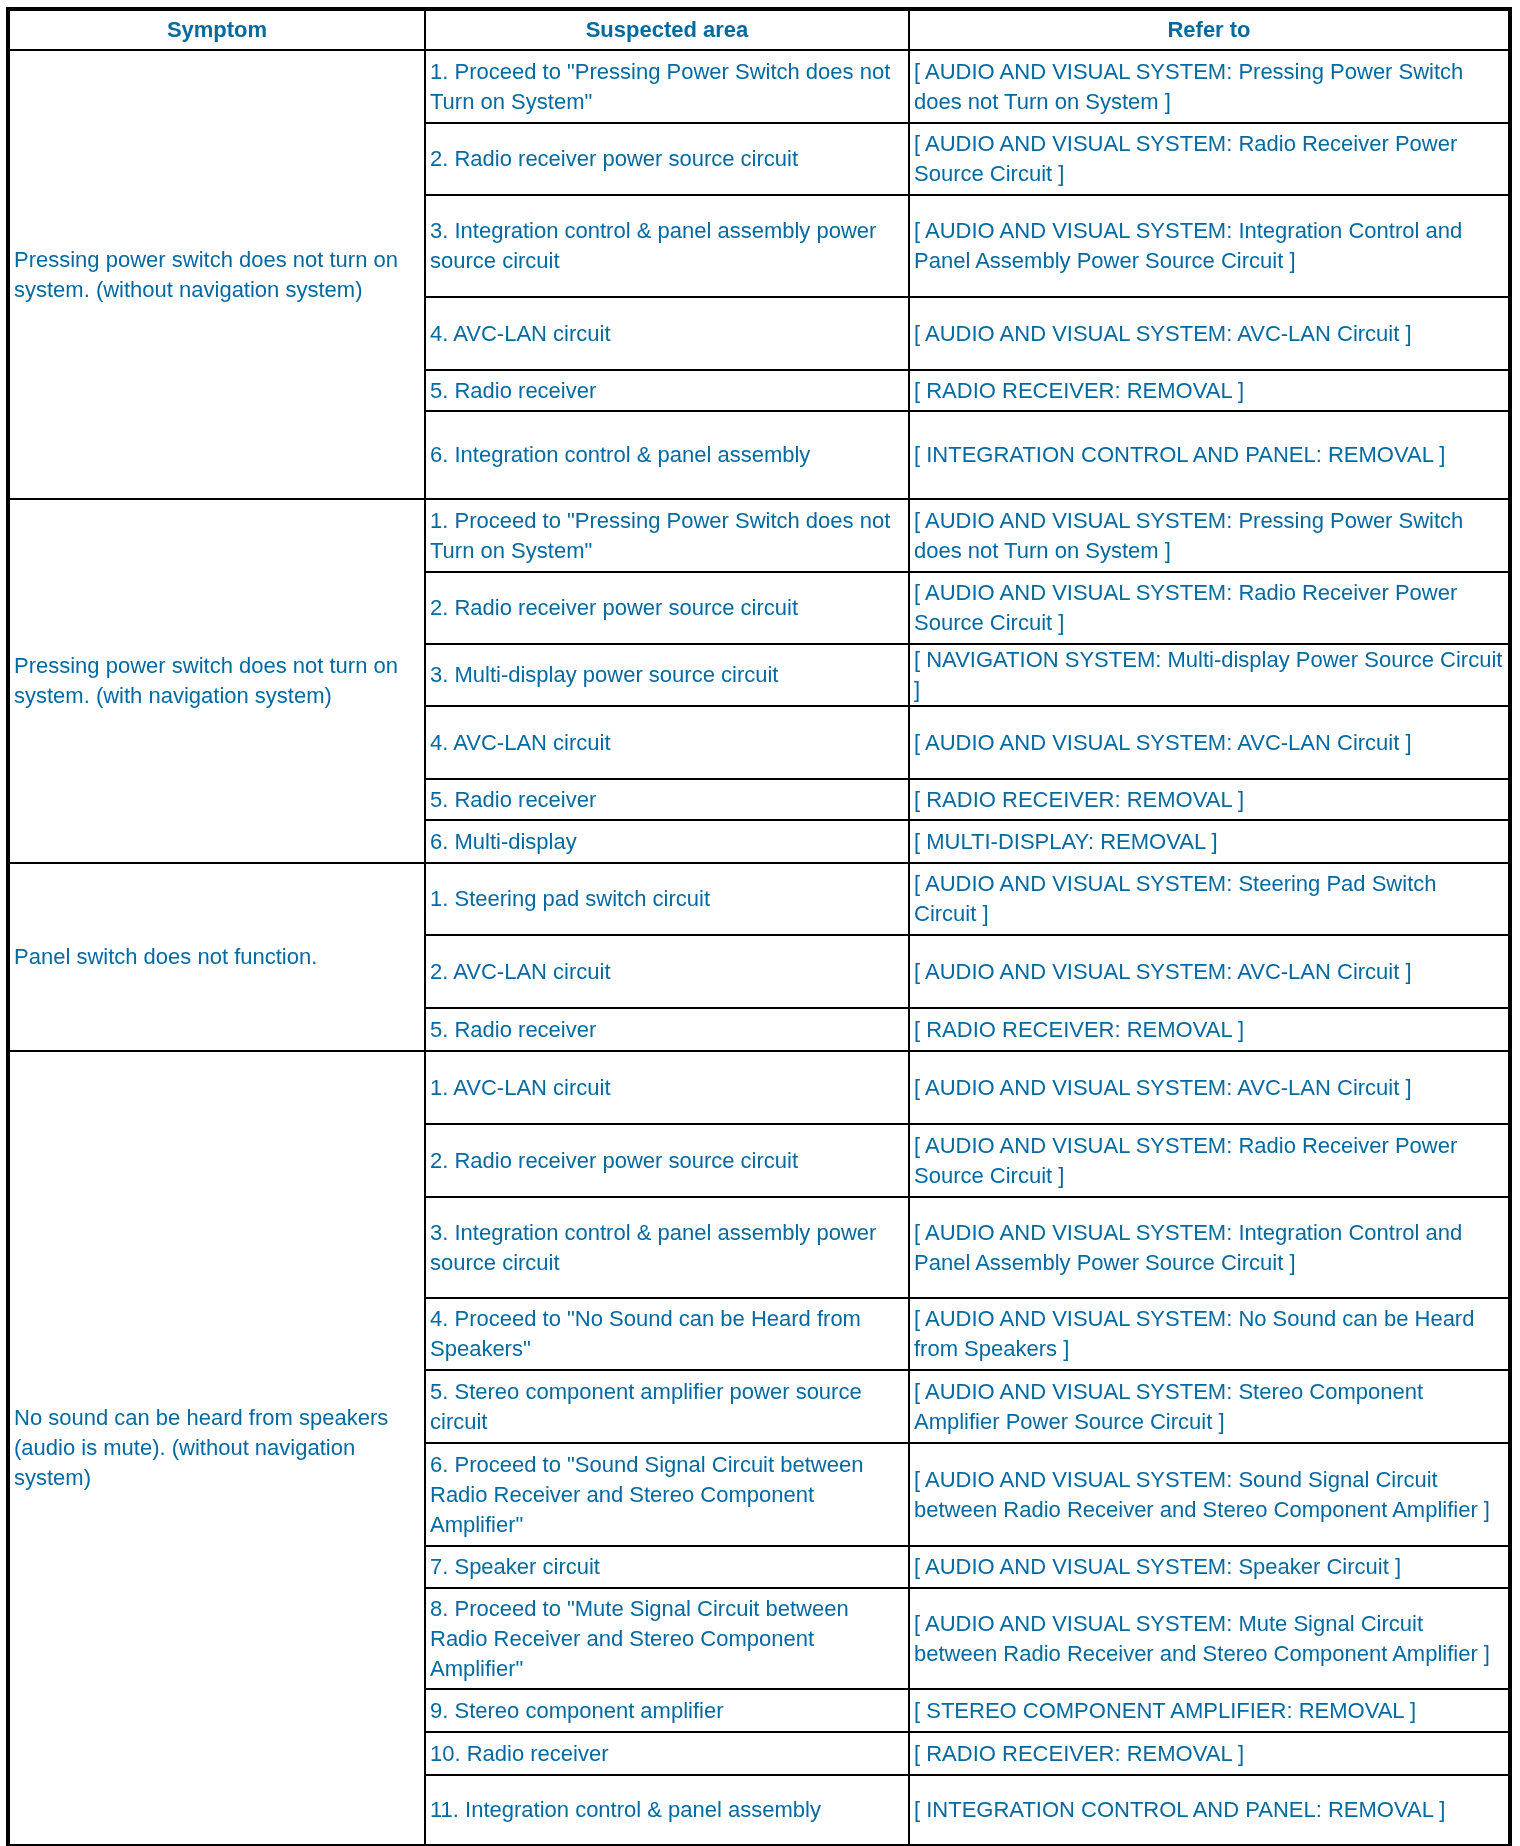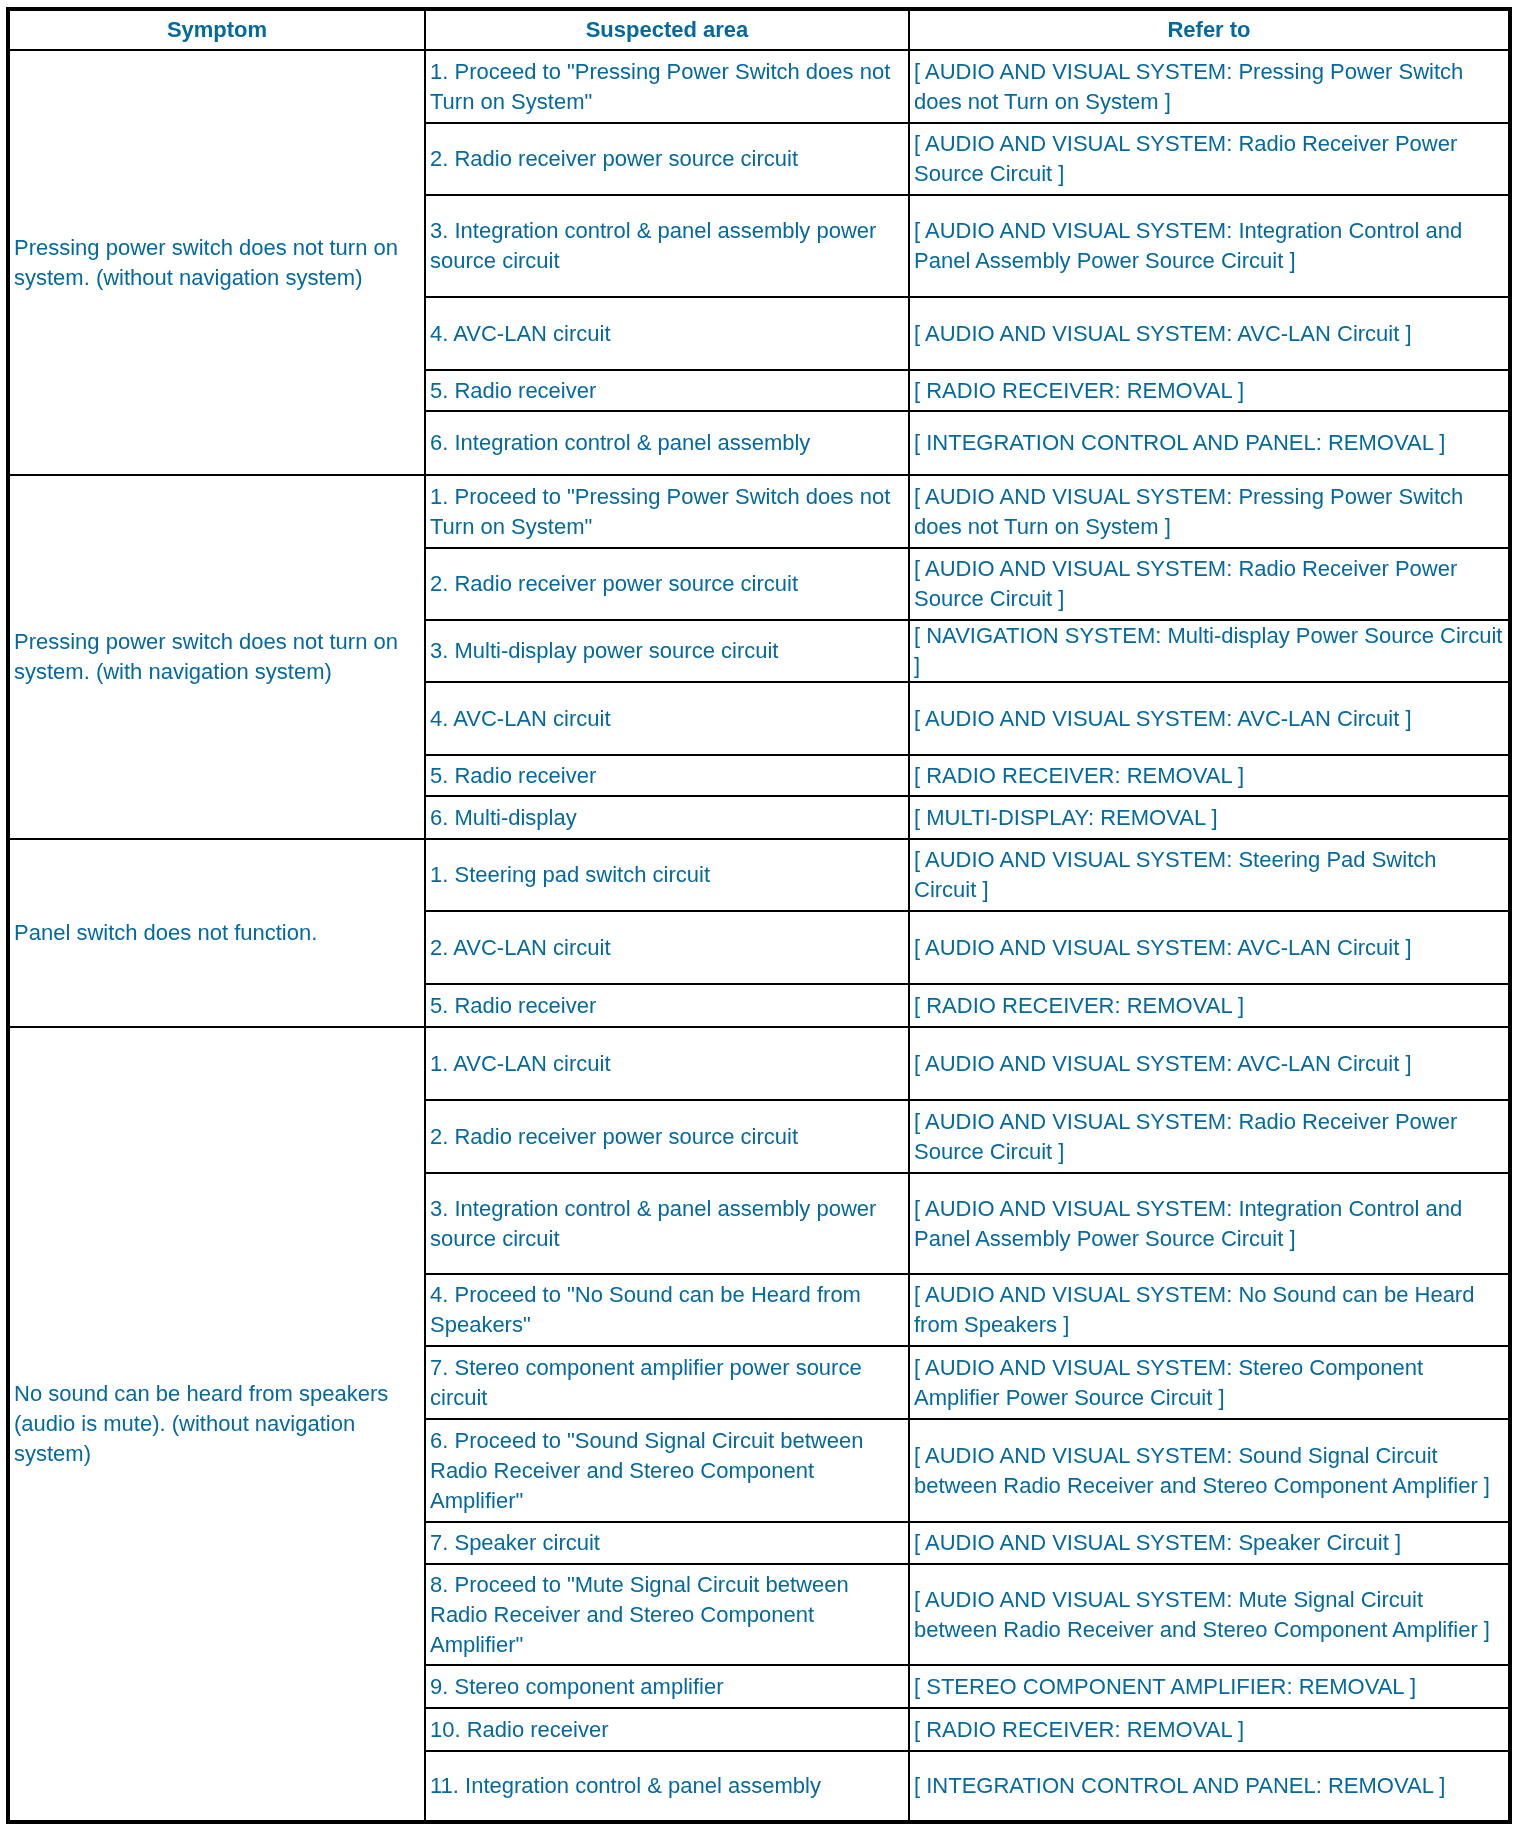--- a/index.html
+++ b/index.html
@@ -60,21 +60,21 @@
         <td class="ref">[ AUDIO AND VISUAL SYSTEM: Integration Control and Panel Assembly Power Source Circuit ]</td>
       </tr>
       <tr style="height: 73px;">
         <td>4. AVC-LAN circuit</td>
         <td class="ref">[ AUDIO AND VISUAL SYSTEM: AVC-LAN Circuit ]</td>
       </tr>
       <tr style="height: 41px;">
         <td>5. Radio receiver</td>
         <td class="ref">[ RADIO RECEIVER: REMOVAL ]</td>
       </tr>
-      <tr style="height: 64px;">
+      <tr style="height: 88px;">
         <td>6. Integration control &amp; panel assembly</td>
         <td class="ref">[ INTEGRATION CONTROL AND PANEL: REMOVAL ]</td>
       </tr>
       <tr style="height: 73px;">
         <td class="sym" rowspan="6">Pressing power switch does not turn on system. (with navigation system)</td>
         <td>1. Proceed to "Pressing Power Switch does not Turn on System"</td>
         <td class="ref">[ AUDIO AND VISUAL SYSTEM: Pressing Power Switch does not Turn on System ]</td>
       </tr>
       <tr style="height: 72px;">
         <td>2. Radio receiver power source circuit</td>
@@ -120,21 +120,21 @@
       </tr>
       <tr style="height: 101px;">
         <td>3. Integration control &amp; panel assembly power source circuit</td>
         <td class="ref">[ AUDIO AND VISUAL SYSTEM: Integration Control and Panel Assembly Power Source Circuit ]</td>
       </tr>
       <tr style="height: 72px;">
         <td>4. Proceed to "No Sound can be Heard from Speakers"</td>
         <td class="ref">[ AUDIO AND VISUAL SYSTEM: No Sound can be Heard from Speakers ]</td>
       </tr>
       <tr style="height: 73px;">
-        <td>7. Stereo component amplifier power source circuit</td>
+        <td>5. Stereo component amplifier power source circuit</td>
         <td class="ref">[ AUDIO AND VISUAL SYSTEM: Stereo Component Amplifier Power Source Circuit ]</td>
       </tr>
       <tr style="height: 103px;">
         <td>6. Proceed to "Sound Signal Circuit between Radio Receiver and Stereo Component Amplifier"</td>
         <td class="ref">[ AUDIO AND VISUAL SYSTEM: Sound Signal Circuit between Radio Receiver and Stereo Component Amplifier ]</td>
       </tr>
       <tr style="height: 42px;">
         <td>7. Speaker circuit</td>
         <td class="ref">[ AUDIO AND VISUAL SYSTEM: Speaker Circuit ]</td>
       </tr>

